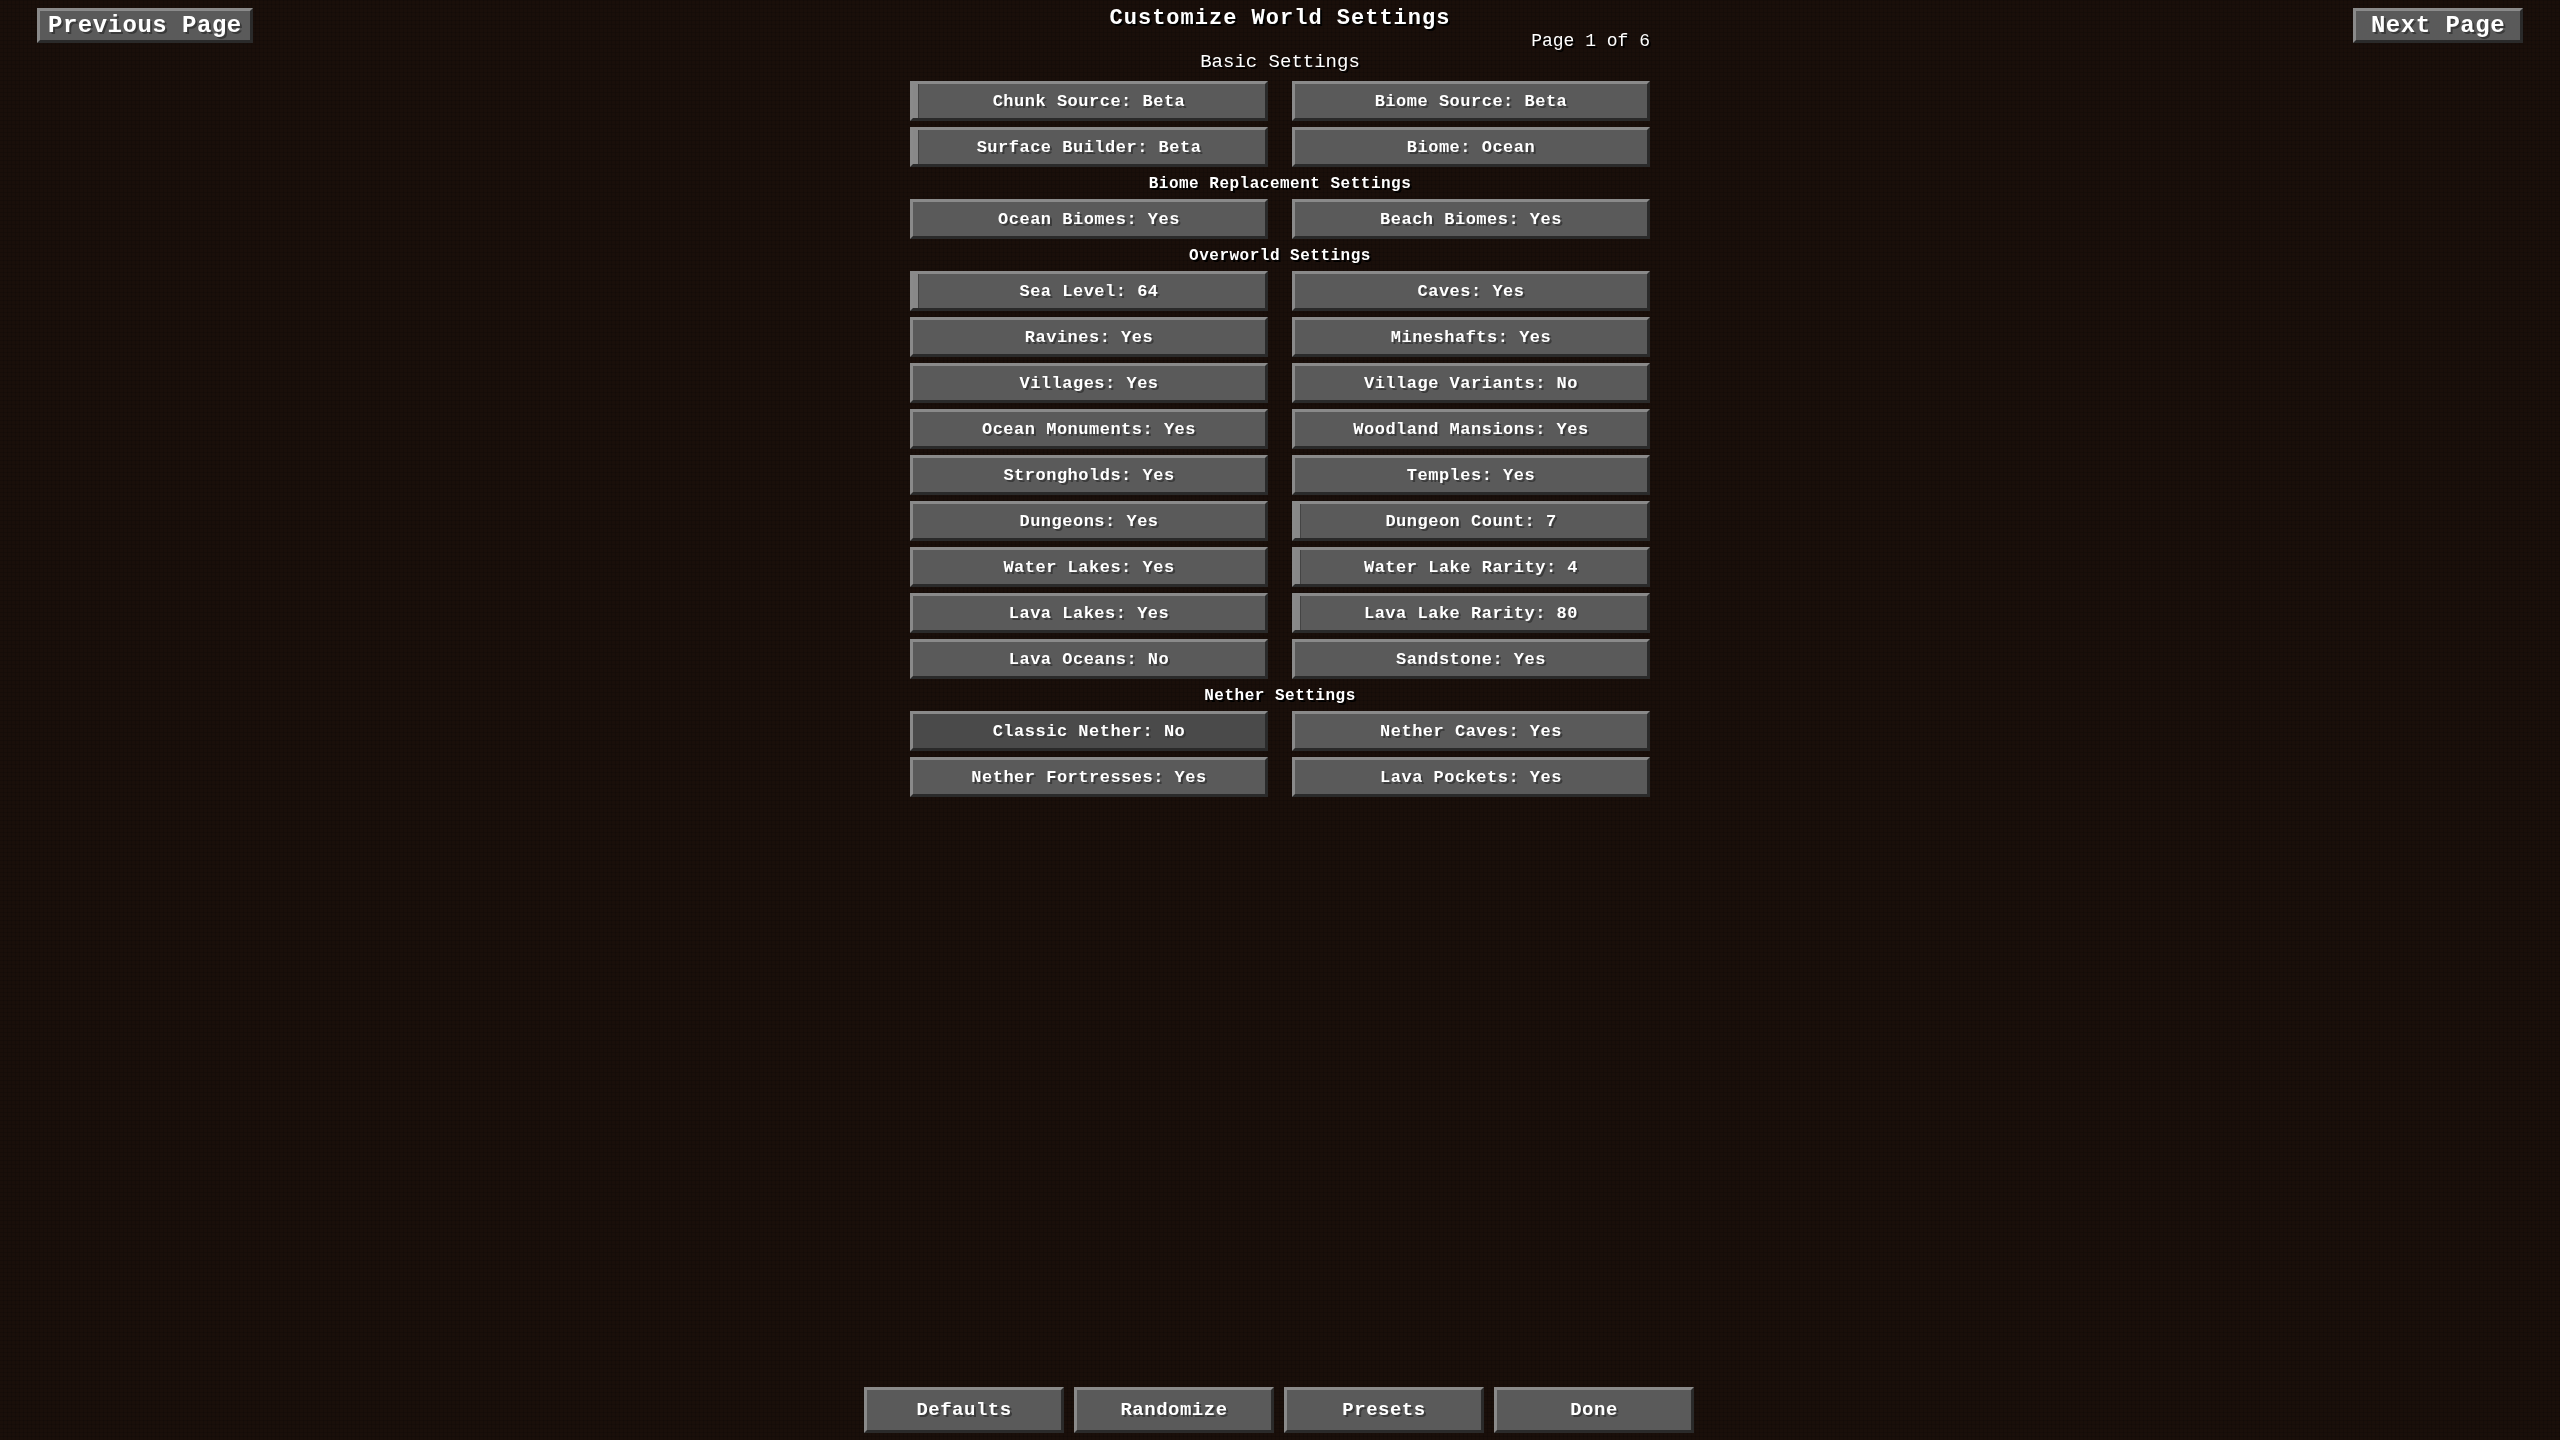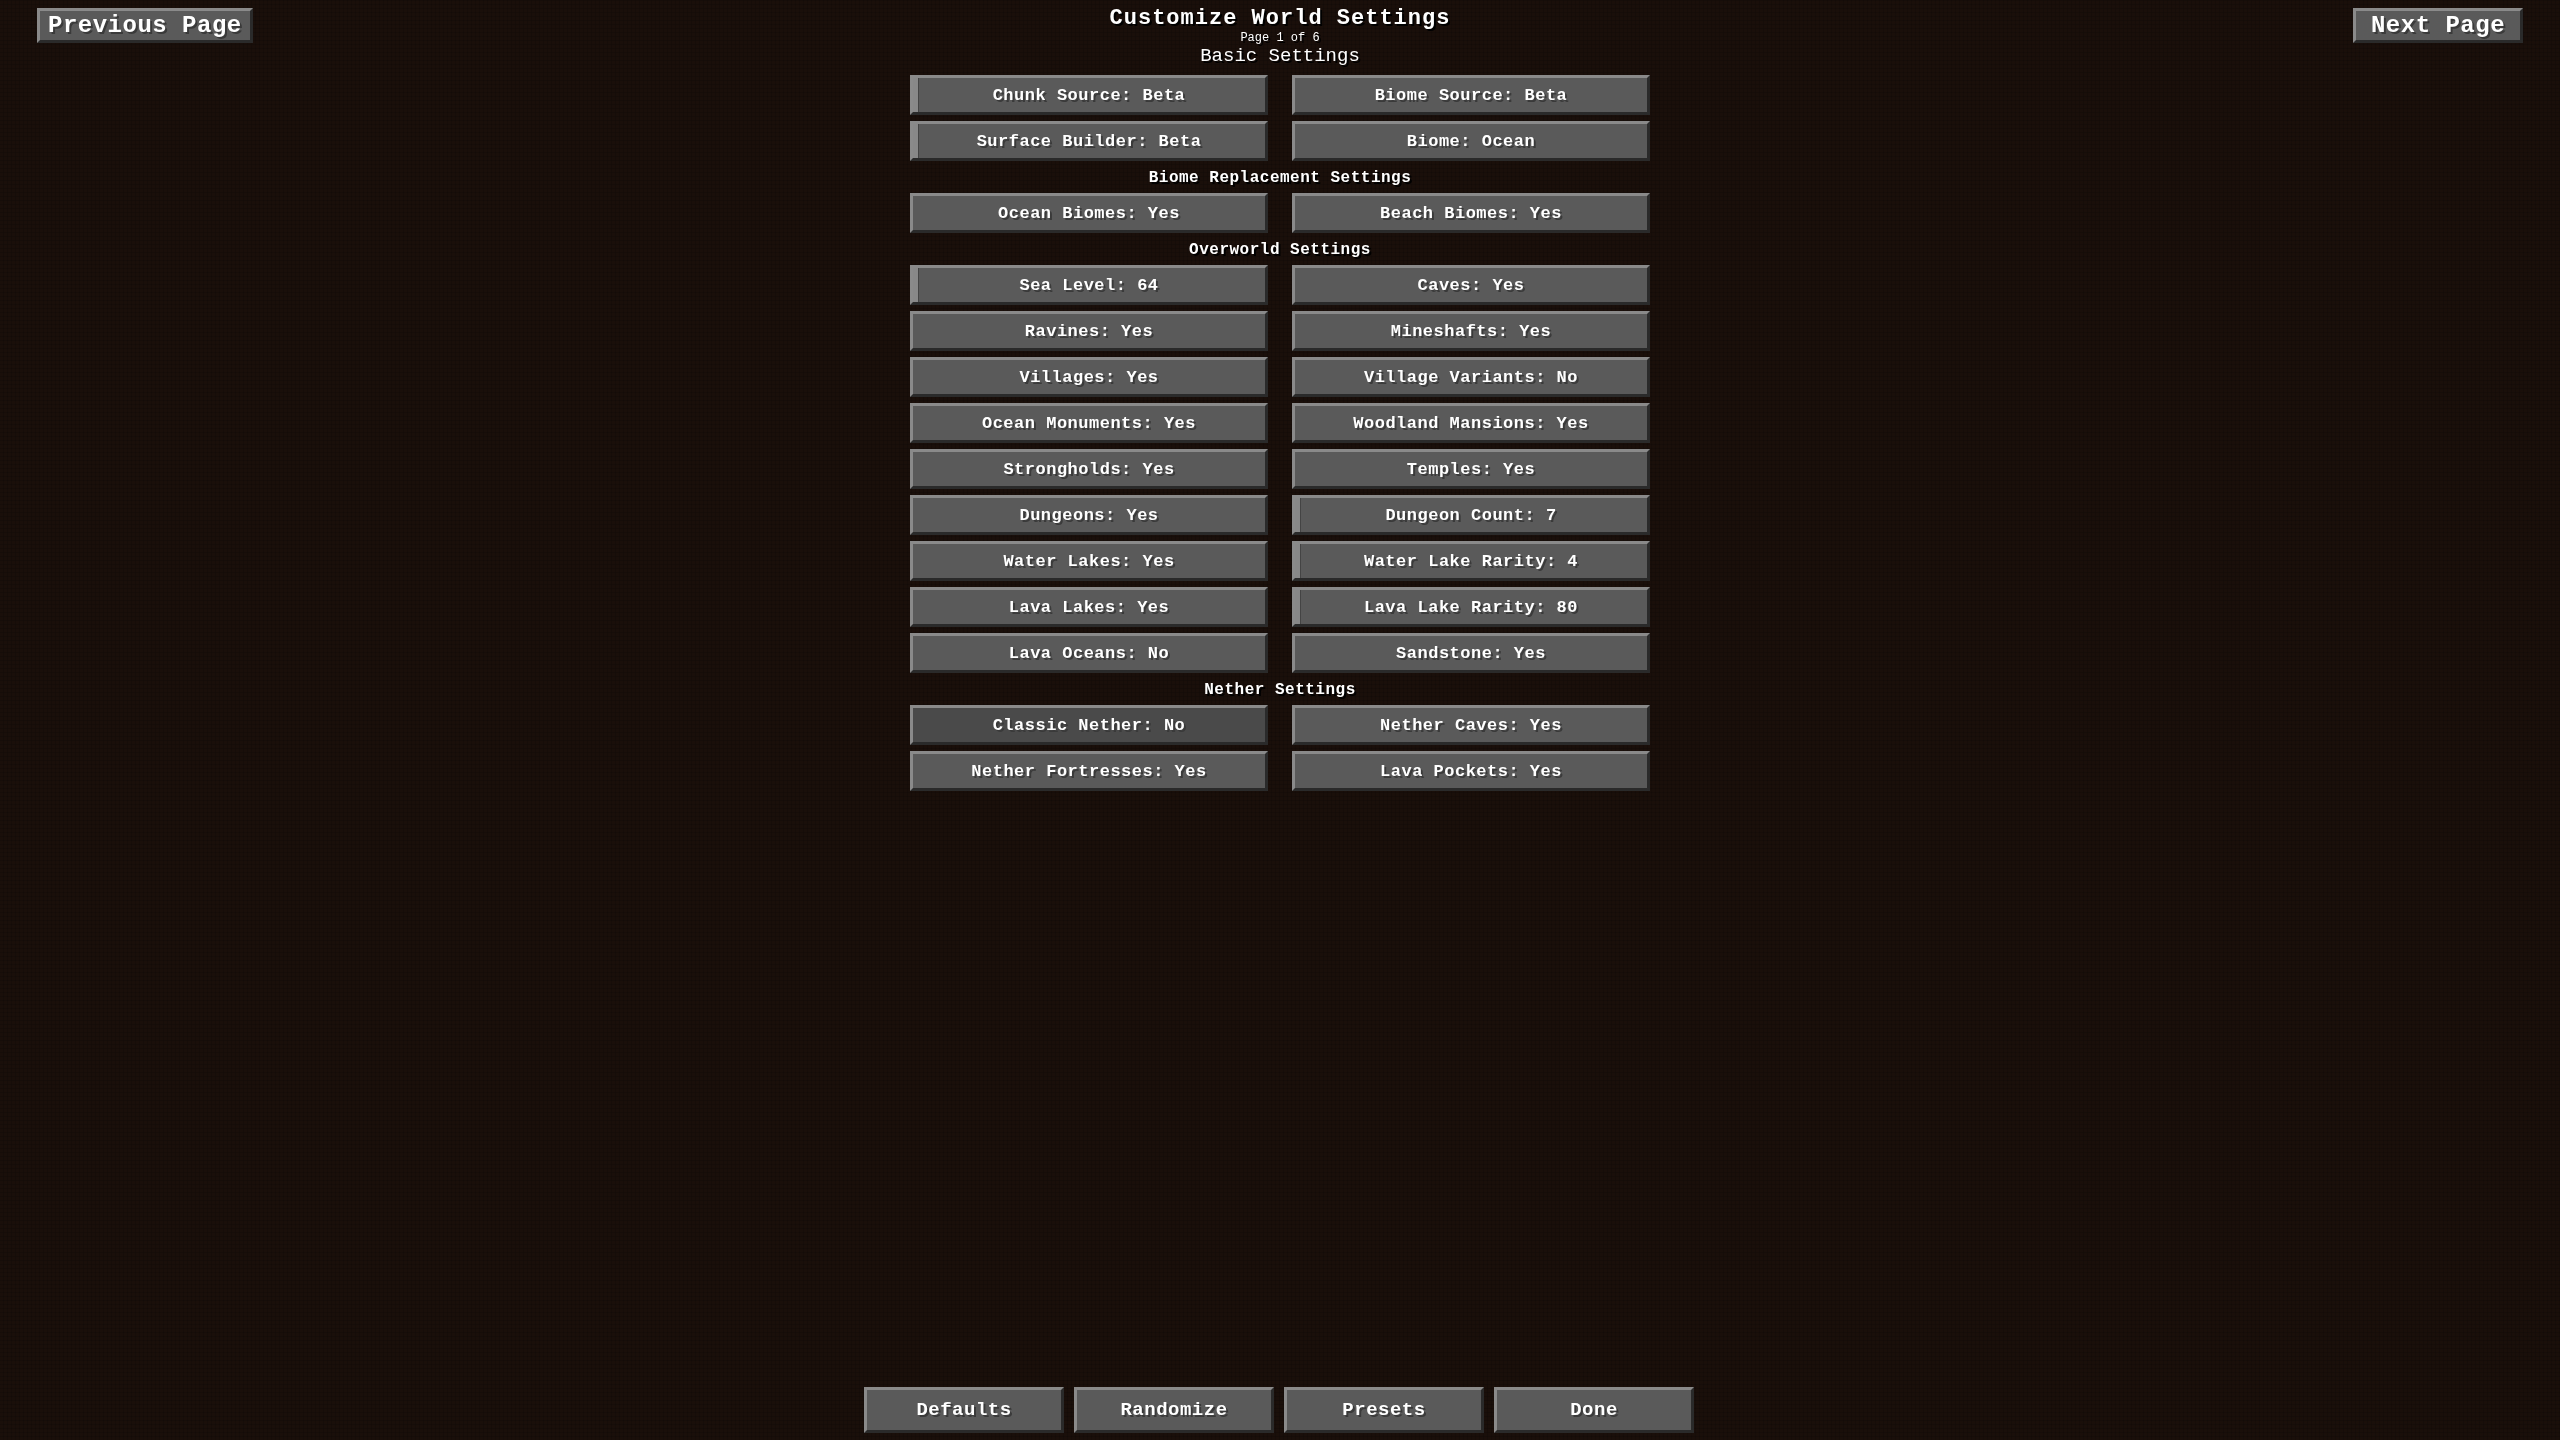--- a/index.html
+++ b/index.html
@@ -84,22 +84,23 @@
     }
 
     .title-main {
       font-size: 22px;
       font-weight: bold;
       text-shadow: 2px 2px 0px #000;
       letter-spacing: 1px;
     }
 
     .title-page {
-      font-size: 12px;
-      text-shadow: 2px 2px 0px #000;
+      font-size: 18px;
+      text-shadow: 2px 2px 0px #000;
+      text-align: right;
     }
 
     .title-sub {
       font-size: 19px;
       text-shadow: 2px 2px 0px #000;
       font-family: Liberation Mono, monospace;
     }
 
     
     .section-header {

